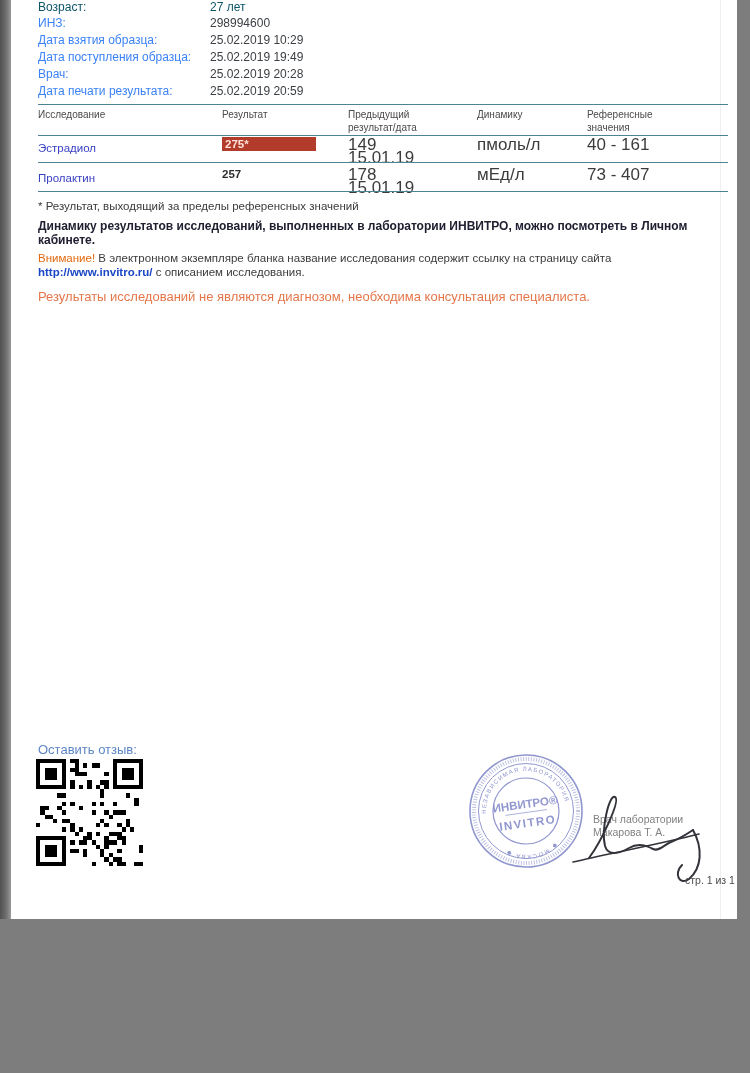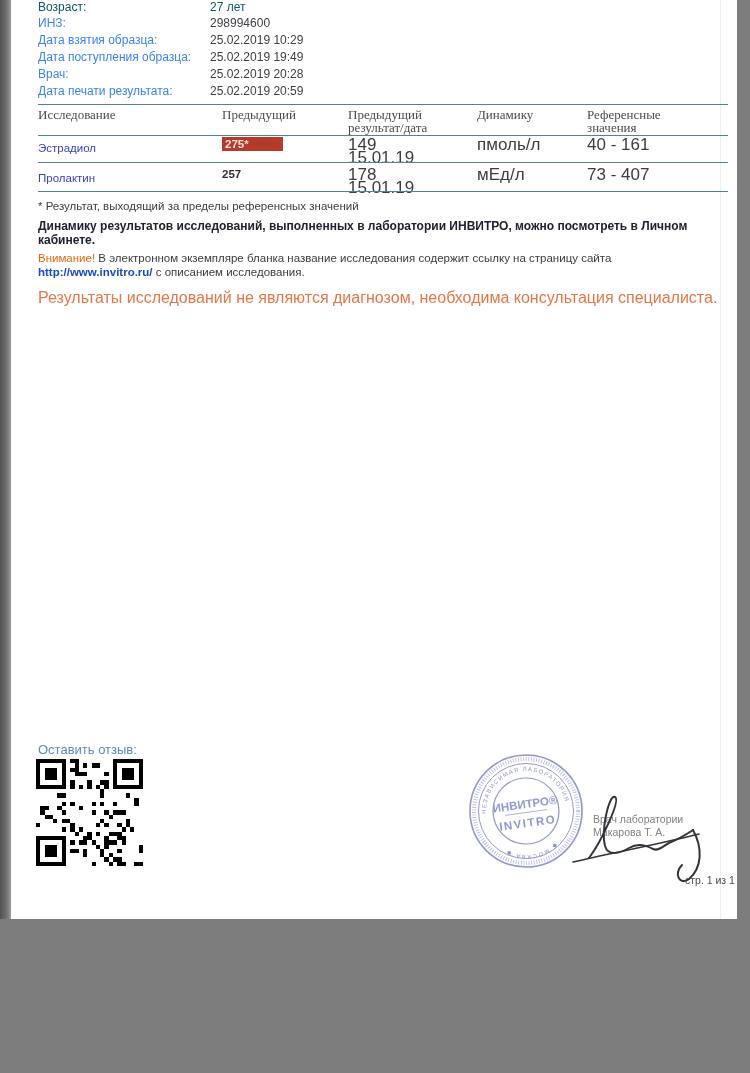--- a/index.html
+++ b/index.html
@@ -21,37 +21,37 @@
   }
   .doc-faint-line{left:709px;top:0;width:1px;height:919px;background:#efefef;}
 
   
   .info-label{left:27px;font-size:12px;color:#3b82f6;white-space:nowrap;}
   .info-value{left:199px;font-size:12px;color:#3c4045;white-space:nowrap;}
   .info-bold{font-weight:normal;color:#0e556a;}
 
   
   .tline{left:27px;width:690px;height:1px;background:#4e8296;}
-  .th{font-size:13px;color:#4a4a4a;line-height:13px;font-family:Liberation Serif, serif;}
+  .th{font-size:10px;color:#4a4a4a;line-height:13px;}
   .td{font-size:17px;color:#3c3c3c;line-height:13px;white-space:nowrap;}
   .test-link{font-size:11.5px;color:#3a41c4;text-decoration:none;white-space:nowrap;}
   .result-flag{
-    left:211px;width:61px;height:14px;background:#b23b2b;
+    left:211px;width:94px;height:14px;background:#b23b2b;
     color:#ffe2da;font-size:11.5px;font-weight:bold;
     padding-left:3px;line-height:14px;box-sizing:border-box;
   }
   .result-plain{left:211px;font-size:11.5px;font-weight:bold;color:#2e2e2e;}
 
   
   .footnote{left:27px;font-size:11.5px;color:#3b3b3b;white-space:nowrap;}
   .dynamics{left:27px;width:692px;font-size:12px;font-weight:bold;color:#202032;line-height:14px;}
   .attn-line{left:27px;font-size:11.5px;color:#3b3b3b;white-space:nowrap;}
   .attn-label{color:#e4690f;}
   .attn-link{color:#1c48c6;font-weight:bold;text-decoration:none;}
-  .disclaimer{left:27px;font-size:16px;color:#e4764a;white-space:nowrap;}
+  .disclaimer{left:27px;font-size:13px;color:#e4764a;white-space:nowrap;}
 
   
   .feedback{left:27px;top:742px;font-size:13px;color:#5c86c5;white-space:nowrap;}
   .qr-wrap{left:25px;top:759px;width:107px;height:107px;}
   .stamp-wrap{left:456px;top:752px;width:118px;height:118px;opacity:.85;}
   .doctor{left:582px;font-size:10.5px;color:#818181;white-space:nowrap;line-height:13px;margin-top:36px;}
   .sig-wrap{left:550px;top:790px;width:160px;height:105px;}
   .pagenum{left:642px;top:874px;font-size:10.5px;color:#4a4a4a;white-space:nowrap;margin-left:32px;}
 </style>
 </head>
@@ -70,21 +70,21 @@
   <div class="abs info-value" style="top:33px">25.02.2019 10:29</div>
   <div class="abs info-label" style="top:50px">Дата поступления образца:</div>
   <div class="abs info-value" style="top:50px">25.02.2019 19:49</div>
   <div class="abs info-label" style="top:67px">Врач:</div>
   <div class="abs info-value" style="top:67px">25.02.2019 20:28</div>
   <div class="abs info-label" style="top:84px">Дата печати результата:</div>
   <div class="abs info-value" style="top:84px">25.02.2019 20:59</div>
 
   <div class="abs tline" style="top:104px"></div>
   <div class="abs th" style="left:27px;top:108px">Исследование</div>
-  <div class="abs th" style="left:211px;top:108px">Предыдущий</div>
+  <div class="abs th" style="left:211px;top:108px">Результат</div>
   <div class="abs th" style="left:337px;top:108px;width:105px">Предыдущий результат/дата</div>
   <div class="abs th" style="left:466px;top:108px">Динамику</div>
   <div class="abs th" style="left:576px;top:108px;width:105px">Референсные значения</div>
   <div class="abs tline" style="top:135px"></div>
 
   <div class="abs" style="left:27px;top:138px">
     <a href="#" class="test-link">Эстрадиол</a>
   </div>
   <div class="abs result-flag" style="top:137px">275*</div>
   <div class="abs td" style="left:337px;top:138px">149</div>

